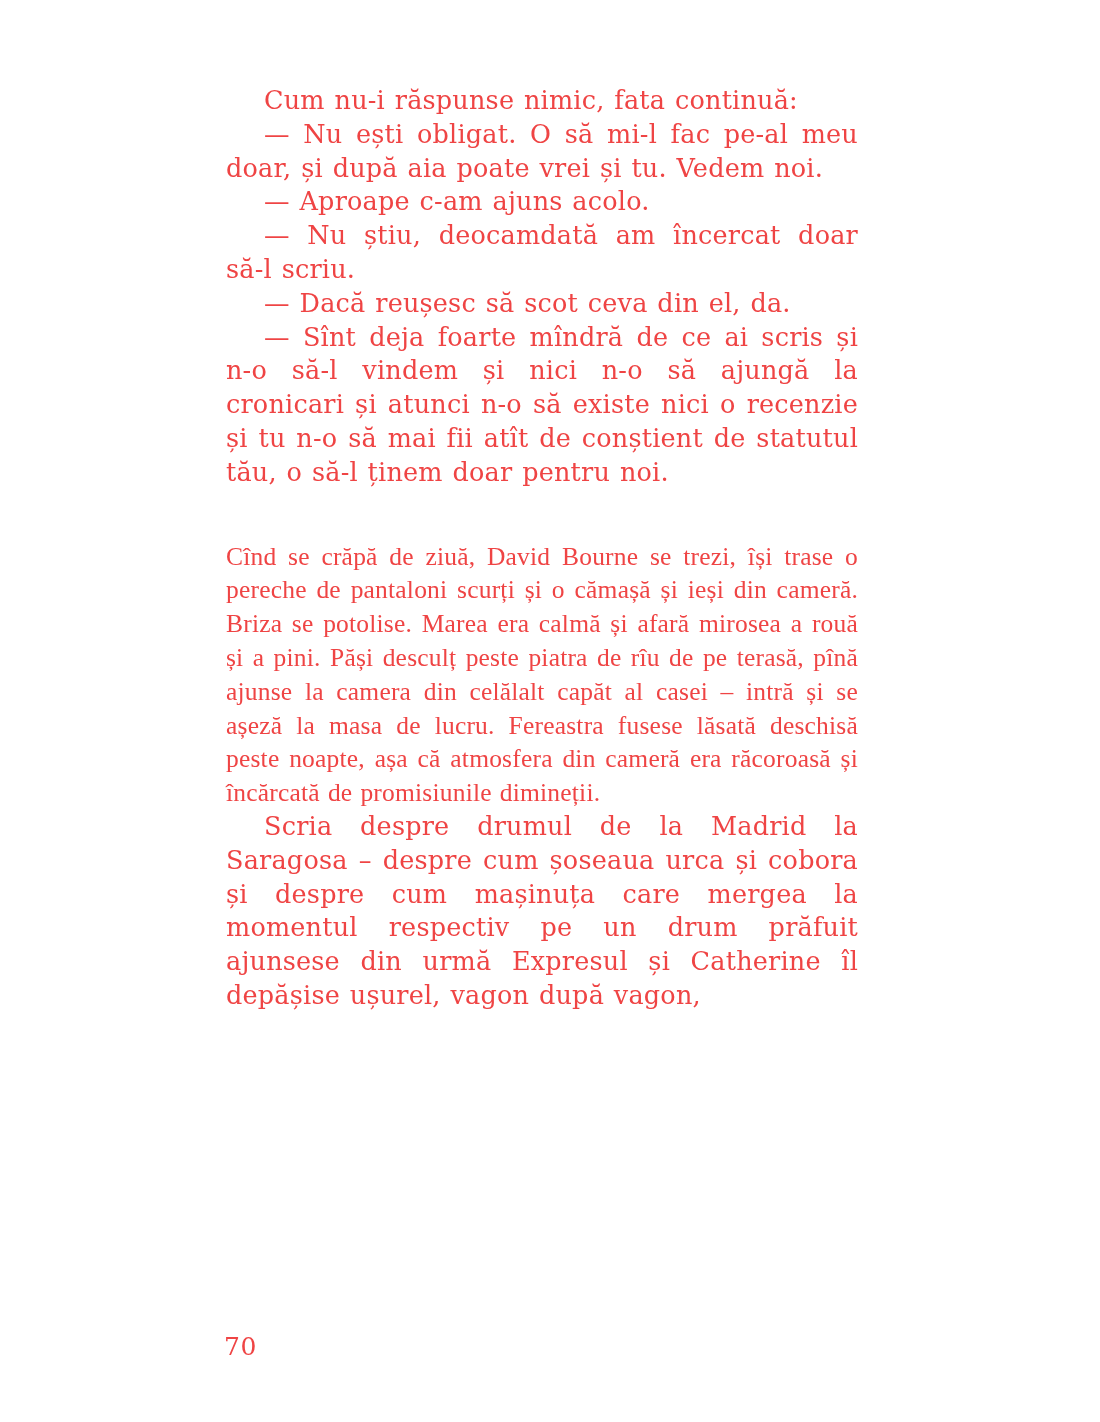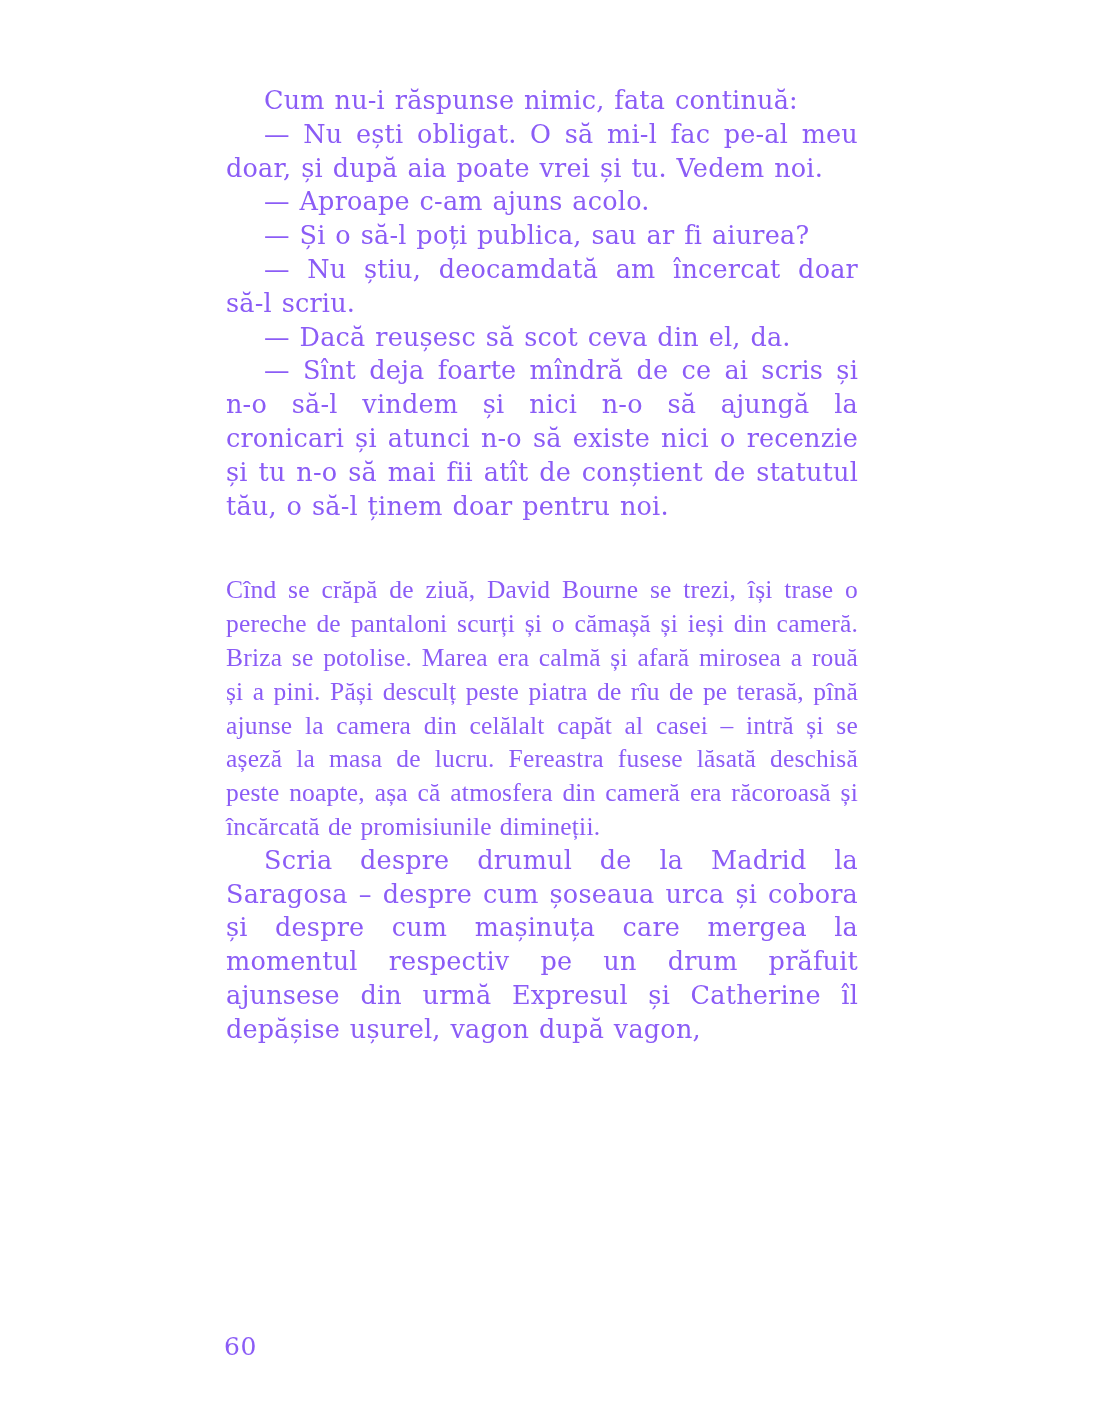--- a/index.html
+++ b/index.html
@@ -47,30 +47,29 @@
     left: 224px;
     top: 1332px;
     font-size: 25px;
     line-height: 30px;
     letter-spacing: 0.5px;
   }
 </style>
 </head>
 <body>
 
-<div class="book-page" style="background: rgb(255, 255, 255); color: #8b5cf6;">
+<div class="book-page" style="background: rgb(255, 255, 255); color: #ef4444;">
   <div class="text-block">
       <div class="section">
         <p class="para">Cum nu-i răspunse nimic, fata continuă:</p>
         <p class="para">— Nu ești obligat. O să mi-l fac pe-al meu doar, și după aia poate vrei și tu. Vedem noi.</p>
         <p class="para">— Aproape c-am ajuns acolo.</p>
-        <p class="para">— Și o să-l poți publica, sau ar fi aiurea?</p>
         <p class="para">— Nu știu, deocamdată am încercat doar să-l scriu.</p>
         <p class="para">— Dacă reușesc să scot ceva din el, da.</p>
         <p class="para">— Sînt deja foarte mîndră de ce ai scris și n-o să-l vindem și nici n-o să ajungă la cronicari și atunci n-o să existe nici o recenzie și tu n-o să mai fii atît de conștient de statutul tău, o să-l ținem doar pentru noi.</p>
       </div>
       <div class="section no-first-indent">
         <p class="para">Cînd se crăpă de ziuă, David Bourne se trezi, își trase o pereche de pantaloni scurți și o cămașă și ieși din cameră. Briza se potolise. Marea era calmă și afară mirosea a rouă și a pini. Păși desculț peste piatra de rîu de pe terasă, pînă ajunse la camera din celălalt capăt al casei – intră și se așeză la masa de lucru. Fereastra fusese lăsată deschisă peste noapte, așa că atmosfera din cameră era răcoroasă și încărcată de promisiunile dimineții.</p>
         <p class="para">Scria despre drumul de la Madrid la Saragosa – despre cum șoseaua urca și cobora și despre cum mașinuța care mergea la momentul respectiv pe un drum prăfuit ajunsese din urmă Expresul și Catherine îl depășise ușurel, vagon după vagon,</p>
       </div>
     </div>
-  <div class="page-number">60</div>
+  <div class="page-number">70</div>
 </div>
 
 </body></html>

